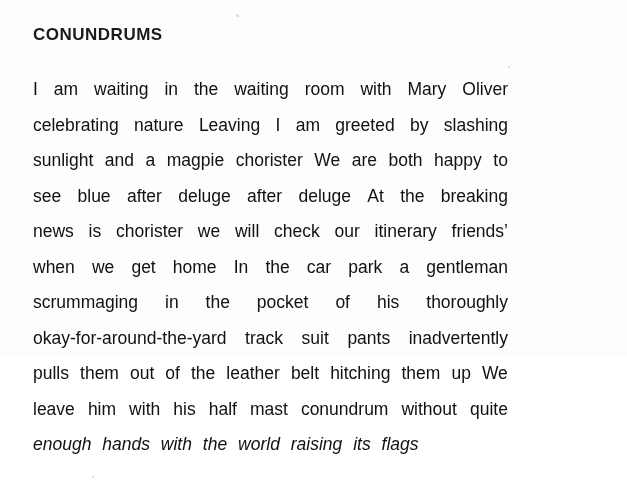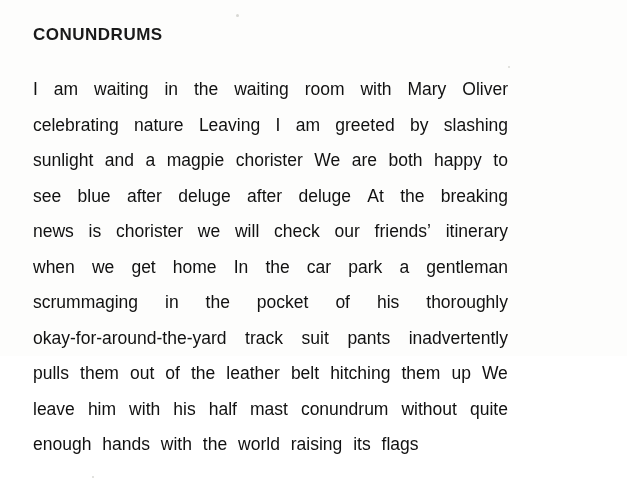--- a/index.html
+++ b/index.html
@@ -40,20 +40,21 @@
     justify-content: space-between;
     font-size: 17.5px;
     line-height: 35.5px;
     color: #111111;
     white-space: nowrap;
     font-family: "Liberation Sans", sans-serif;
   }
   .poem .line.last {
     display: block;
     justify-content: flex-start;
+    font-style: italic;
   }
   .poem .line > span {
     display: inline-block;
   }
   .poem .line.last > span {
     margin-right: 6px;
   }
   .speck {
     position: absolute;
     background: #d8d8d4;
@@ -118,22 +119,22 @@
       <span>breaking</span>
     </div>
     <div class="line">
       <span>news</span>
       <span>is</span>
       <span>chorister</span>
       <span>we</span>
       <span>will</span>
       <span>check</span>
       <span>our</span>
+      <span>itinerary</span>
       <span>friends’</span>
-      <span>itinerary</span>
     </div>
     <div class="line">
       <span>when</span>
       <span>we</span>
       <span>get</span>
       <span>home</span>
       <span>In</span>
       <span>the</span>
       <span>car</span>
       <span>park</span>

